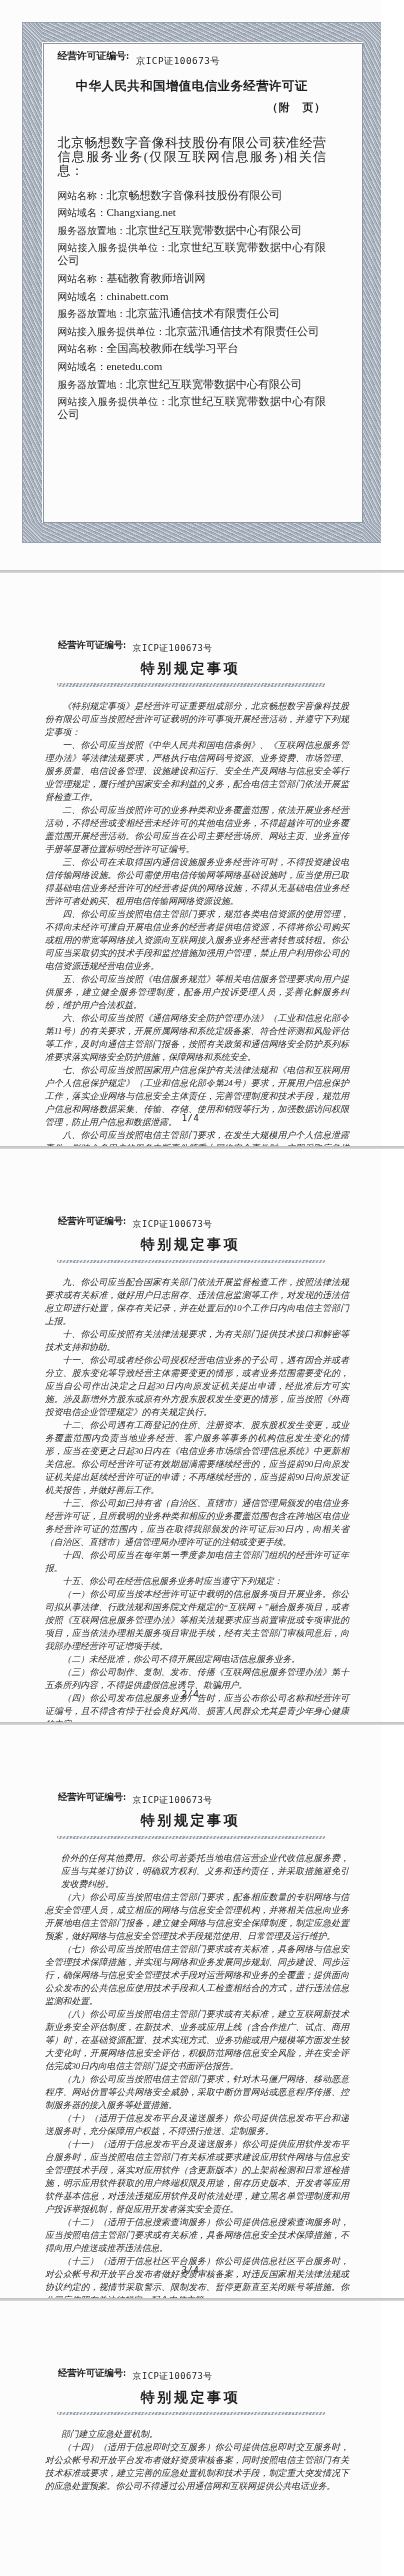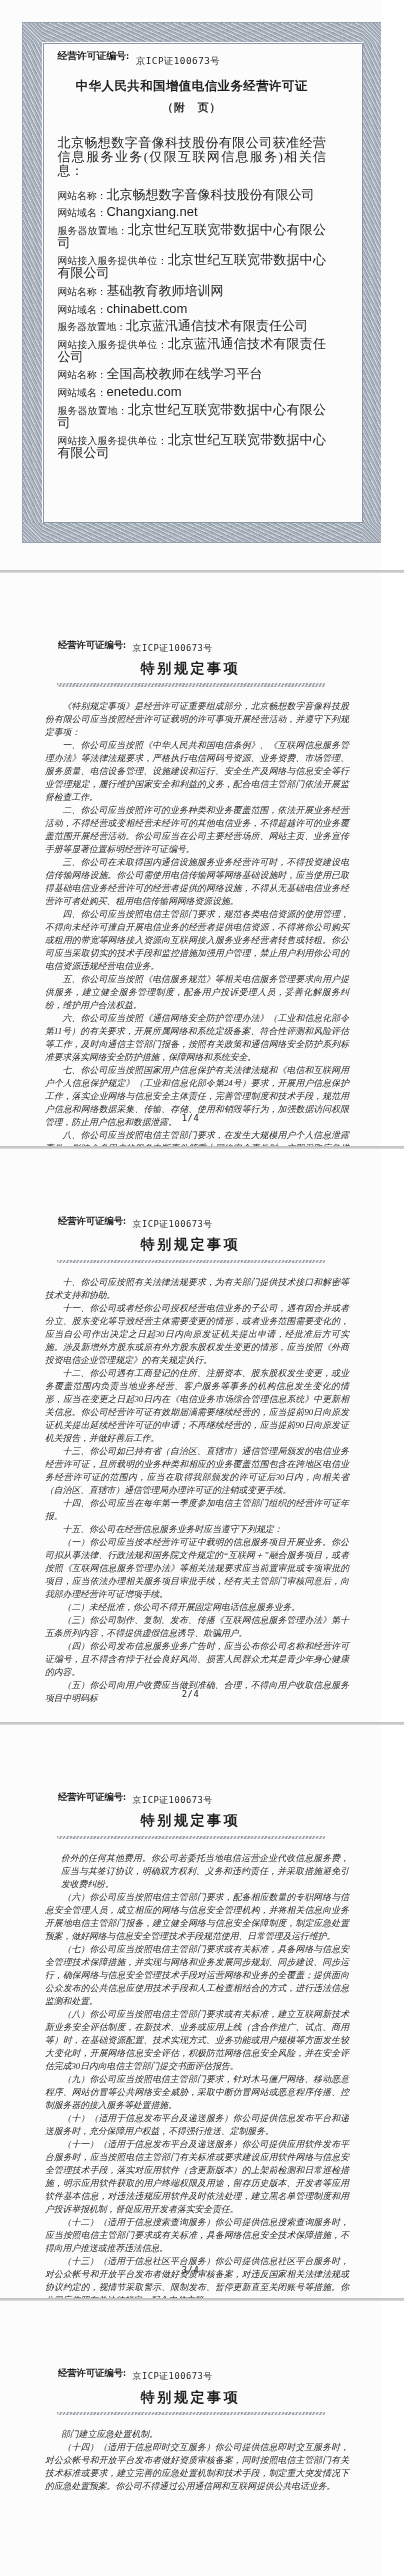--- a/index.html
+++ b/index.html
@@ -13,25 +13,25 @@
     position:absolute; left:23px; top:23px; width:359px; height:519px; box-sizing:border-box;
     border:19px solid #aab3be;
     border-image:repeating-linear-gradient(45deg,#97a1ad 0 1.5px,#ccd2d9 1.5px 3.1px,#a9b2bd 3.1px 5.2px) 37;
     outline:0.5px solid #99a3af;
   }
   .cert-frame::before { content:""; position:absolute; inset:0.5px; border:0.5px solid #8e98a4; pointer-events:none; }
   .cert-content { position:relative; padding:8.2px 37px 0 15.5px; }
   .cert-no-row { font-size:9.8px; font-weight:700; white-space:nowrap; }
   .cert-no-row .num { font-family:"DejaVu Sans Mono","Liberation Mono",monospace; font-weight:400; font-size:9.3px; position:relative; top:5.2px; margin-left:4.1px; letter-spacing:0.5px; }
   .cert-title { margin:14.4px 0 0; text-align:center; font-size:12.4px; font-weight:700; letter-spacing:0.5px; }
-  .cert-subtitle { margin-top:6.2px; text-align:center; font-size:10.8px; font-weight:700; letter-spacing:1px; }
+  .cert-subtitle { margin-top:6.2px; text-align:right; font-size:10.8px; font-weight:700; letter-spacing:1px; }
   .cert-intro { margin:21.6px 0 0; font-size:13px; line-height:14px; text-align:justify; }
   .entries { margin-top:10.3px; }
   .entry { margin:0 0 4.6px; font-size:9.8px; line-height:12px; text-align:justify; }
-  .entry .val { font-family:Liberation Sans, sans-serif; font-size:13px; }
+  .entry .val { font-family:Liberation Serif, serif; font-size:11px; }
 
   
   .text-page { height:573px; padding-top:66px; }
   .text-page.last { height:572px; }
   .tp-license { margin-left:58px; font-size:9.3px; font-weight:700; white-space:nowrap; }
   .tp-license .num { font-family:"DejaVu Sans Mono","Liberation Mono",monospace; font-weight:400; font-size:8.8px; position:relative; top:3.1px; margin-left:4.1px; letter-spacing:0.5px; }
   .tp-title { margin:8.2px 0 0; text-align:center; font-size:14px; font-weight:700; letter-spacing:2.6px; }
   .rule-wave { width:268px; height:3.1px; margin:5.2px auto 0;
     background:repeating-linear-gradient(115deg,#a0a6ac 0 1.5px,#e3e6e9 1.5px 3.1px); }
   .tp-body { margin:13.4px 32px 0 45px; font-size:8.8px; line-height:13px; text-align:justify; }
@@ -99,20 +99,21 @@
   <div class="gap"></div>
 
   <section class="page text-page">
     <div class="tp-license">
       <span>经营许可证编号:</span>
       <span class="num">京ICP证100673号</span>
     </div>
     <h2 class="tp-title">特别规定事项</h2>
     <div class="rule-wave"></div>
     <div class="tp-body">
+      <p>九、你公司应当配合国家有关部门依法开展监督检查工作，按照法律法规要求或有关标准，做好用户日志留存、违法信息监测等工作，对发现的违法信息立即进行处置，保存有关记录，并在处置后的10个工作日内向电信主管部门上报。</p>
       <p>十、你公司应按照有关法律法规要求，为有关部门提供技术接口和解密等技术支持和协助。</p>
       <p>十一、你公司或者经你公司授权经营电信业务的子公司，遇有因合并或者分立、股东变化等导致经营主体需要变更的情形，或者业务范围需要变化的，应当自公司作出决定之日起30日内向原发证机关提出申请，经批准后方可实施。涉及新增外方股东或原有外方股东股权发生变更的情形，应当按照《外商投资电信企业管理规定》的有关规定执行。</p>
       <p>十二、你公司遇有工商登记的住所、注册资本、股东股权发生变更，或业务覆盖范围内负责当地业务经营、客户服务等事务的机构信息发生变化的情形，应当在变更之日起30日内在《电信业务市场综合管理信息系统》中更新相关信息。你公司经营许可证有效期届满需要继续经营的，应当提前90日向原发证机关提出延续经营许可证的申请；不再继续经营的，应当提前90日向原发证机关报告，并做好善后工作。</p>
       <p>十三、你公司如已持有省（自治区、直辖市）通信管理局颁发的电信业务经营许可证，且所载明的业务种类和相应的业务覆盖范围包含在跨地区电信业务经营许可证的范围内，应当在取得我部颁发的许可证后30日内，向相关省（自治区、直辖市）通信管理局办理许可证的注销或变更手续。</p>
       <p>十四、你公司应当在每年第一季度参加电信主管部门组织的经营许可证年报。</p>
       <p>十五、你公司在经营信息服务业务时应当遵守下列规定：</p>
       <p>（一）你公司应当按本经营许可证中载明的信息服务项目开展业务。你公司拟从事法律、行政法规和国务院文件规定的“互联网＋”融合服务项目，或者按照《互联网信息服务管理办法》等相关法规要求应当前置审批或专项审批的项目，应当依法办理相关服务项目审批手续，经有关主管部门审核同意后，向我部办理经营许可证增项手续。</p>
       <p>（二）未经批准，你公司不得开展固定网电话信息服务业务。</p>
       <p>（三）你公司制作、复制、发布、传播《互联网信息服务管理办法》第十五条所列内容，不得提供虚假信息诱导、欺骗用户。</p>
       <p>（四）你公司发布信息服务业务广告时，应当公布你公司名称和经营许可证编号，且不得含有悖于社会良好风尚、损害人民群众尤其是青少年身心健康的内容。</p>

